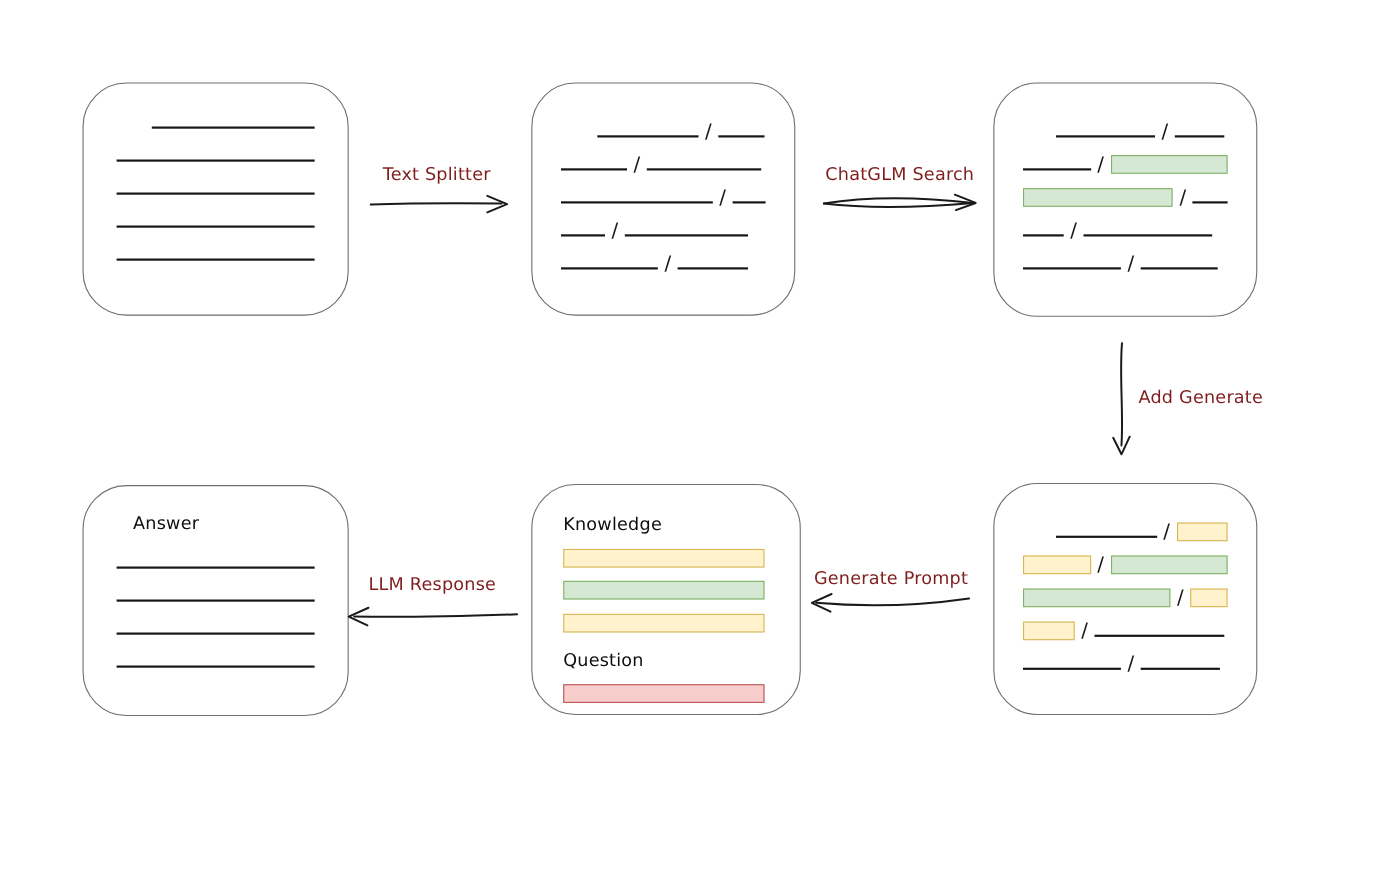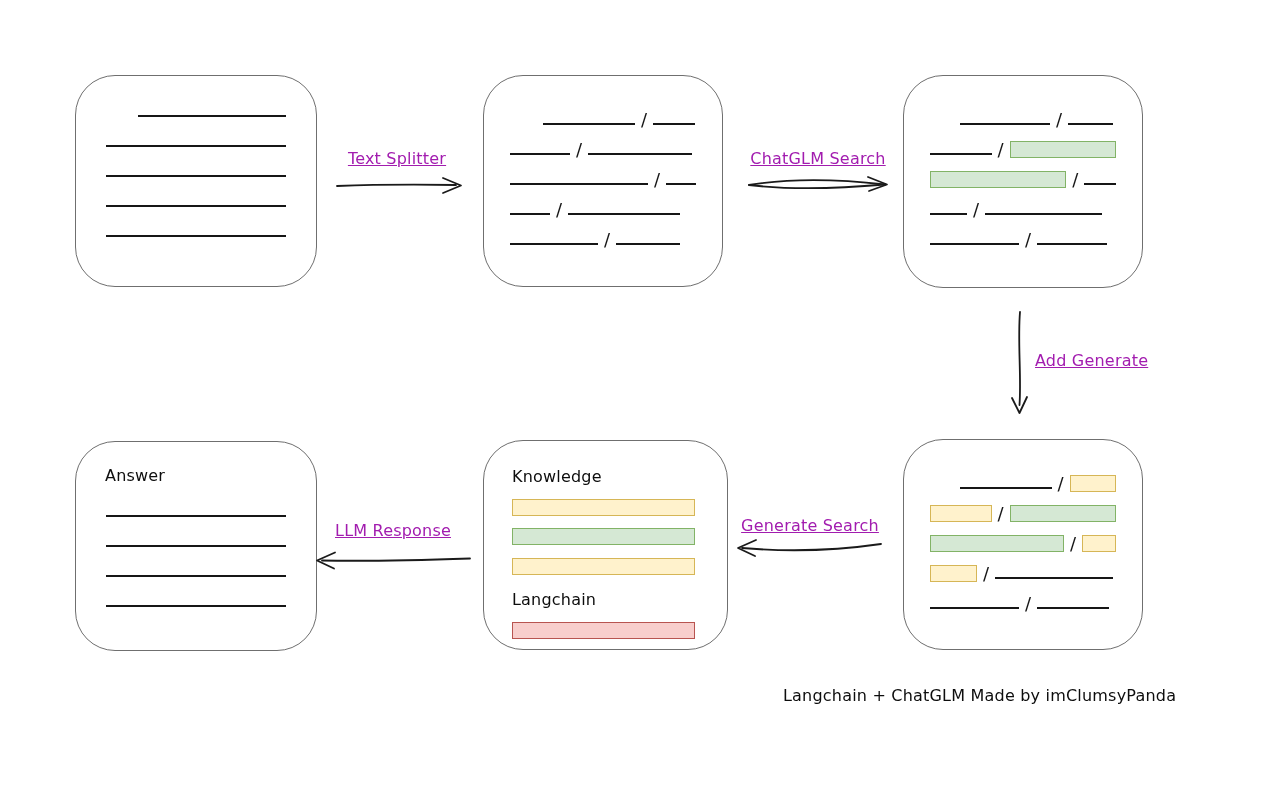--- a/index.html
+++ b/index.html
@@ -24,25 +24,25 @@
 
   .node-label{font-size:16px;font-weight:500;color:#0d0d0d;letter-spacing:.2px;}
   #box-prompt .node-label{margin:26px 0 0 28px;}
   .q-label{margin-top:15px !important;}
   .pbar{width:183px;height:17px;margin:13px 0 0 28px;border:1.6px solid #000;box-sizing:border-box;}
   .pbar.b2{margin-top:12px;}
   .pbar.yellow{background:var(--yellow-fill);border-color:var(--yellow-border);}
   .pbar.green{background:var(--green-fill);border-color:var(--green-border);}
   .pbar.red{background:var(--red-fill);border-color:var(--red-border);}
 
-  #box-answer .node-label{margin:24px 0 0 29px;}
+  #box-answer .node-label{margin:24px 0 0 45px;}
   #box-answer .rows{padding:6px 0 0 30px;}
 
-  .edge-label{position:absolute;font-size:16px;font-weight:500;color:#a21caf;
-              letter-spacing:.2px;text-align:center;white-space:nowrap;text-decoration:underline;}
+  .edge-label{position:absolute;font-size:16px;font-weight:500;color:#7f1d1d;
+              letter-spacing:.2px;text-align:center;white-space:nowrap;}
   #lbl-text-splitter{left:333px;top:149px;width:128px;}
   #lbl-vector-search{left:745px;top:149px;width:146px;}
   #lbl-add-context{left:1035px;top:351px;}
   #lbl-generate-prompt{left:736px;top:516px;width:148px;}
   #lbl-llm-response{left:330px;top:521px;width:126px;}
 
   .caption{position:absolute;left:783px;top:686px;font-size:16px;font-weight:500;
            letter-spacing:.2px;color:#0d0d0d;white-space:nowrap;}
 
   #arrow-layer{position:absolute;left:0;top:0;width:1262px;height:792px;pointer-events:none;}
@@ -164,21 +164,21 @@
       </div>
   </div>
 
   <div class="node" id="box-prompt">
     <div class="node-label">Knowledge</div>
     <div>
         <div class="pbar yellow"></div>
         <div class="pbar green b2"></div>
         <div class="pbar yellow"></div>
       </div>
-    <div class="node-label q-label">Langchain</div>
+    <div class="node-label q-label">Question</div>
     <div>
         <div class="pbar red"></div>
       </div>
   </div>
 
   <div class="node" id="box-answer">
     <div class="node-label">Answer</div>
     <div class="rows">
         <div class="seg-row">
           <span class="seg line" style="width: 180px;"></span>
@@ -215,17 +215,16 @@
     </g>
     <g>
       <path d="M470 558.5 C 425 560 375 561.5 322 560.5"></path>
       <polyline points="335,552.5 317,560.5 334,568.5"></polyline>
     </g>
   </svg>
 
   <div class="edge-label" id="lbl-text-splitter">Text Splitter</div>
   <div class="edge-label" id="lbl-vector-search">ChatGLM Search</div>
   <div class="edge-label" id="lbl-add-context">Add Generate</div>
-  <div class="edge-label" id="lbl-generate-prompt">Generate Search</div>
+  <div class="edge-label" id="lbl-generate-prompt">Generate Prompt</div>
   <div class="edge-label" id="lbl-llm-response">LLM Response</div>
 
-  <div class="caption">Langchain + ChatGLM Made by imClumsyPanda</div>
 </div>
 
 </body></html>

